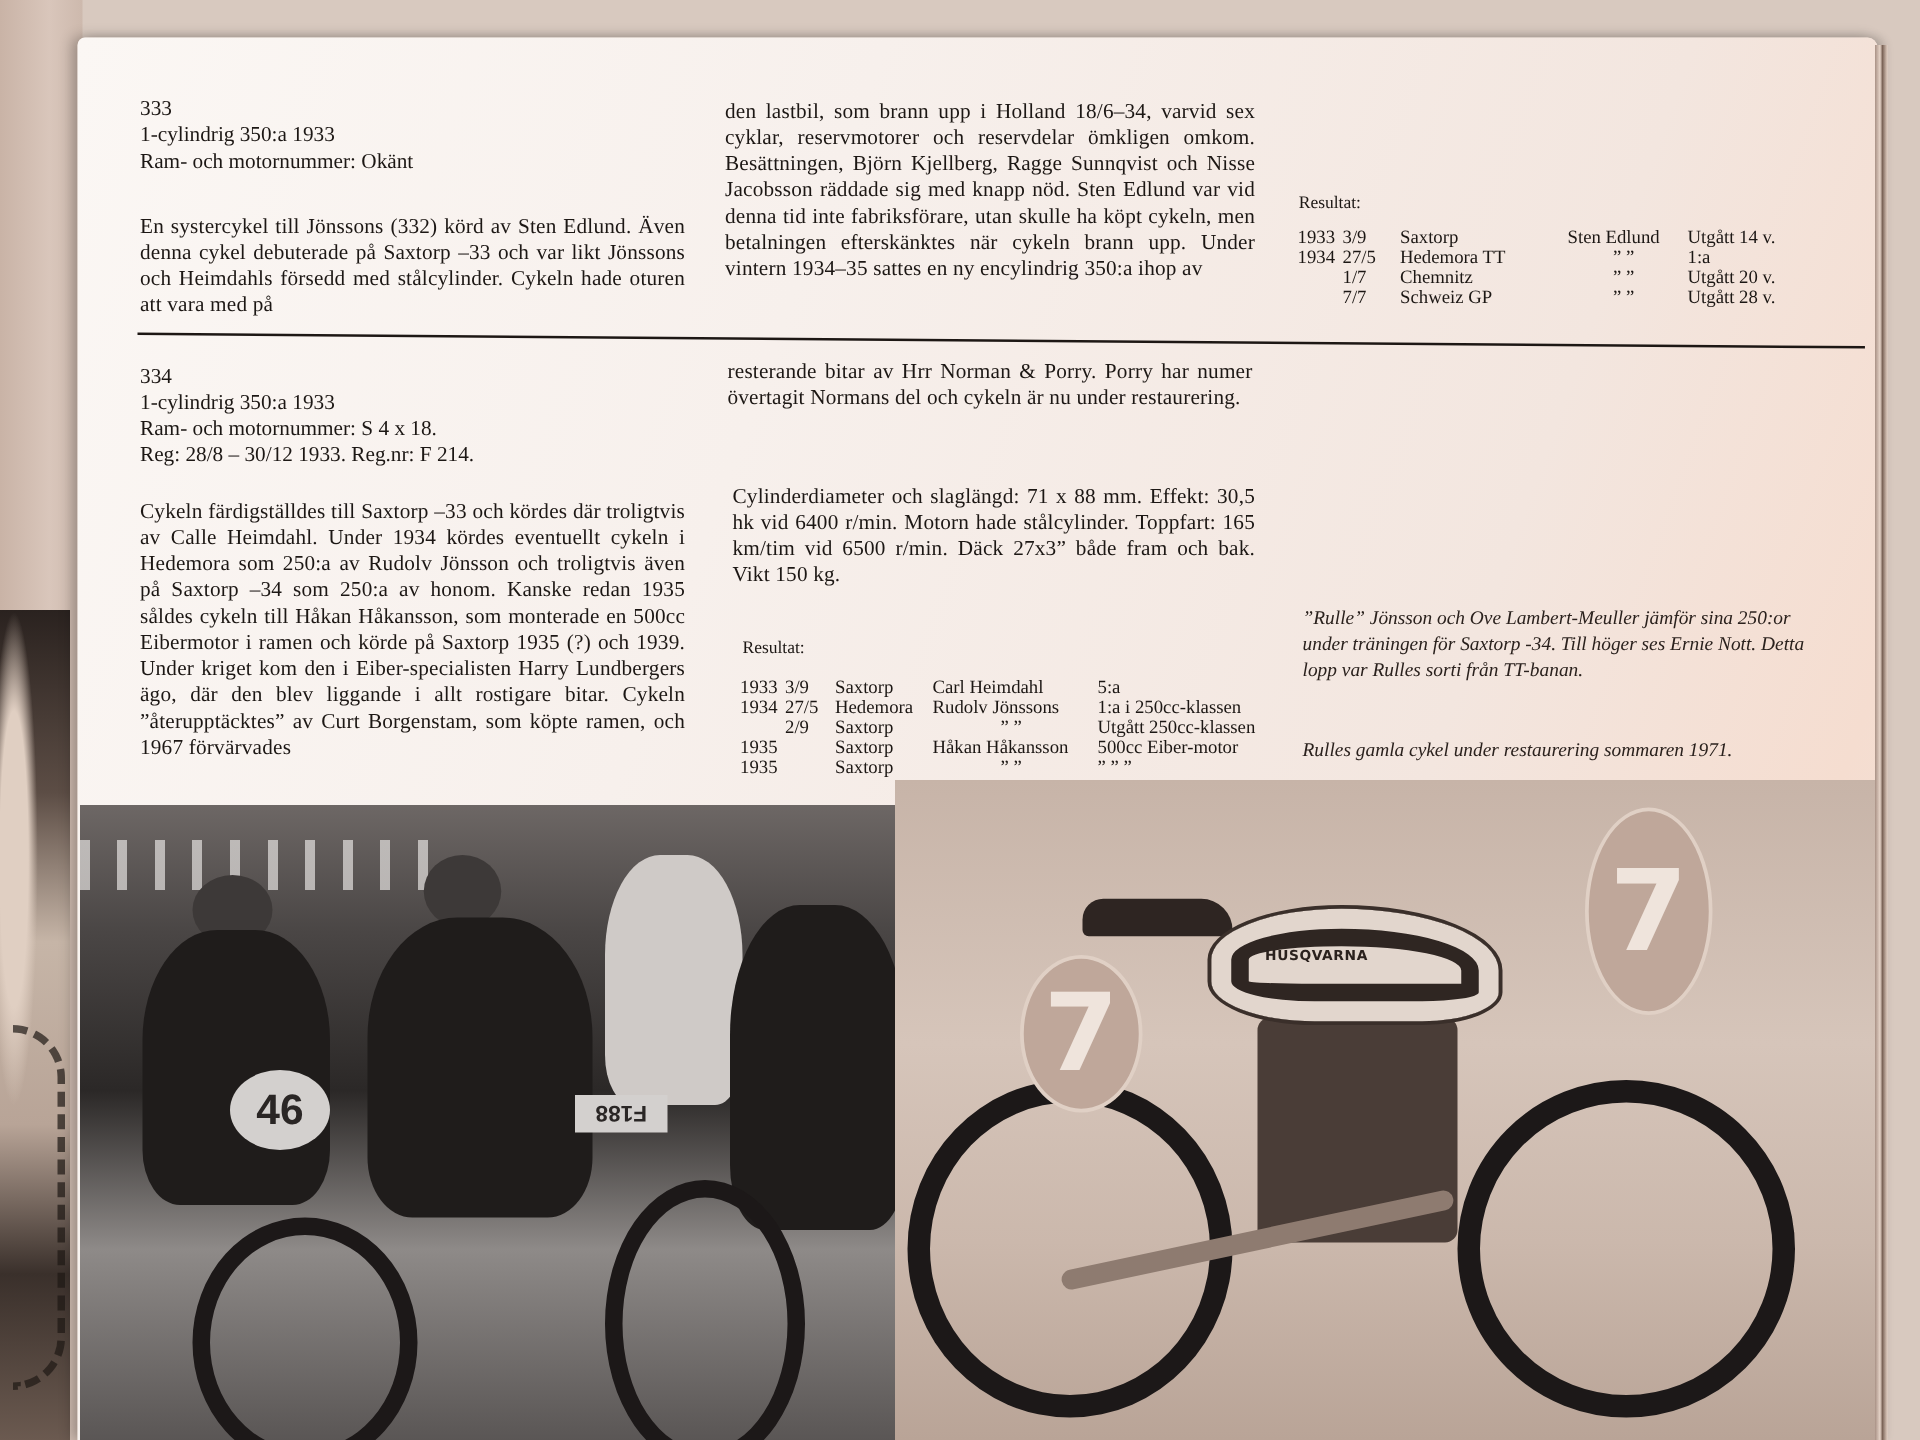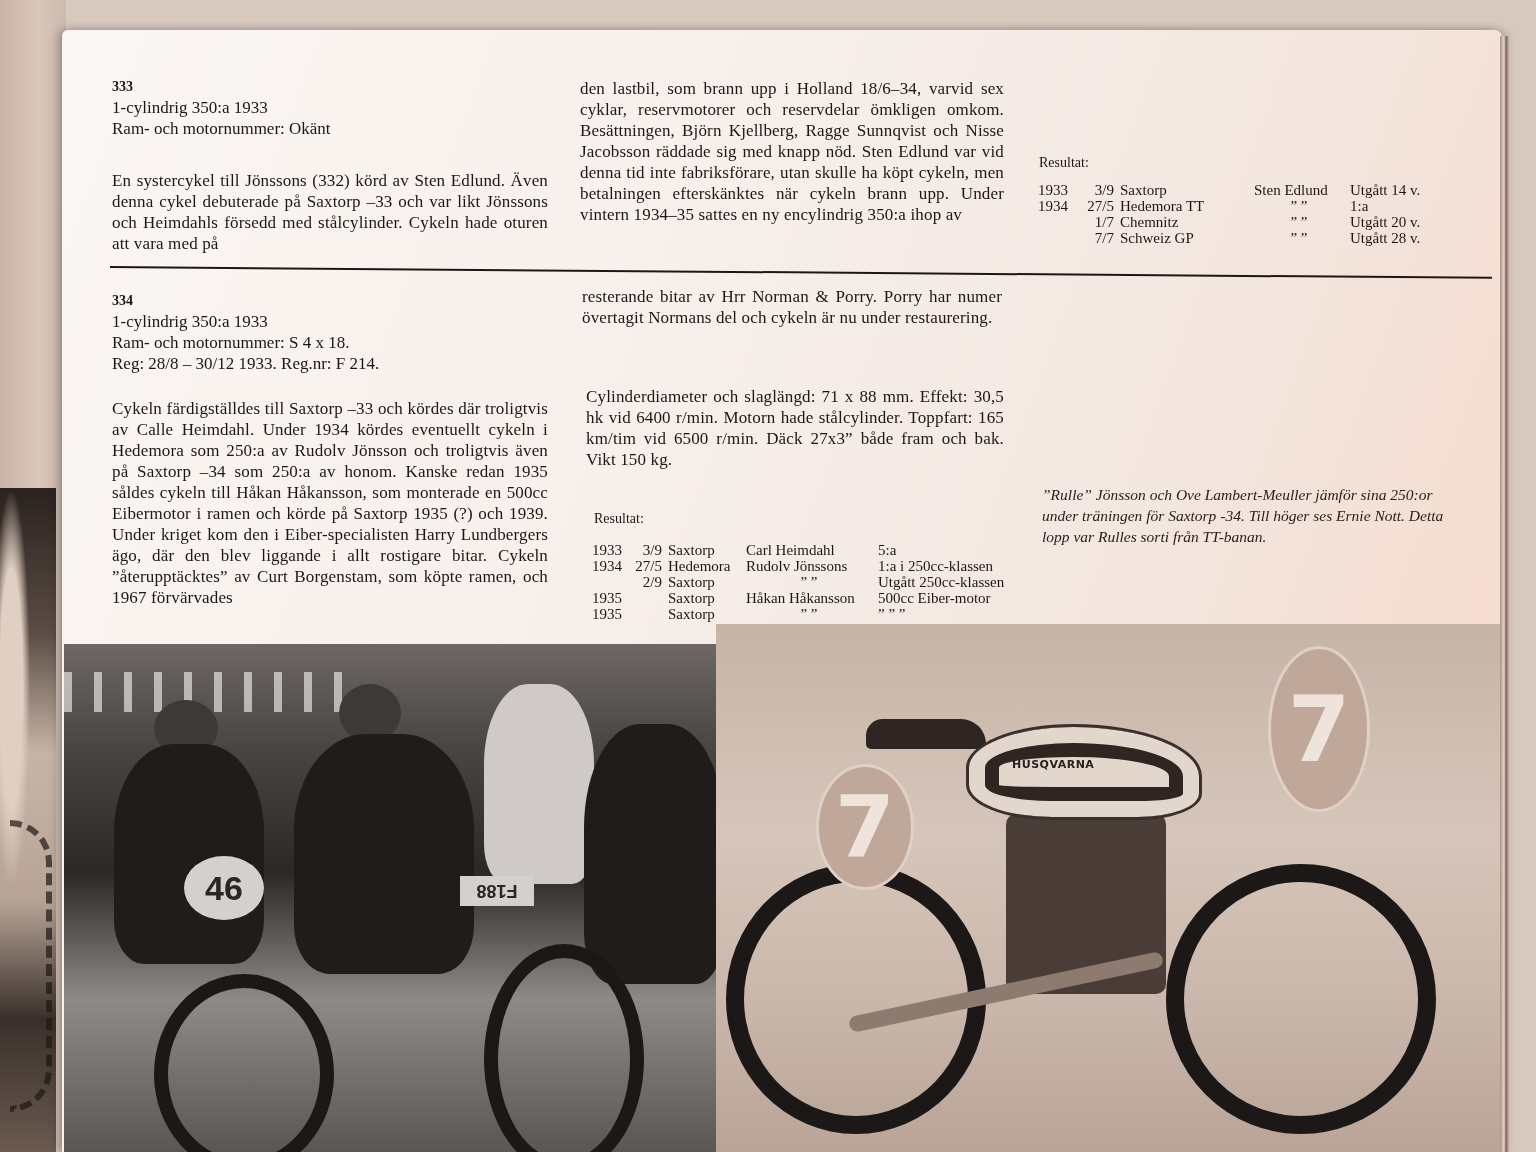--- a/index.html
+++ b/index.html
@@ -29,30 +29,30 @@
       position: absolute; left: 62px; top: 30px; width: 1440px; height: 1122px;
       background: linear-gradient(110deg, #fbf7f4 0%, #f7f0ec 35%, #f3e6df 70%, #f5ddd0 88%, #efe1d8 100%);
       box-shadow: -4px 0 10px rgba(0,0,0,.25), 6px 0 8px rgba(0,0,0,.15);
       border-radius: 6px 8px 0 0;
     }
     .page-edge {
       position: absolute; left: 1500px; top: 36px; width: 10px; height: 1116px;
       background: linear-gradient(90deg, #a99185, #e6d4c8 40%, #7c6558 60%, #e2cfc2);
     }
     .block { position: absolute; font-size: 17px; line-height: 21px; }
-    .num { font-weight: bold; font-size: 14px; }
+    .num { font-weight: normal; font-size: 17px; }
     .para { text-align: justify; letter-spacing: .15px; }
     .divider {
       position: absolute; left: 48px; top: 236px; width: 1382px; height: 2px;
       background: #1d1714; transform: rotate(0.45deg); transform-origin: left center;
     }
     .results-label { font-size: 14px; }
     table.res { border-collapse: collapse; font-size: 15px; line-height: 16px; }
     table.res td { padding: 0 6px 0 0; white-space: nowrap; vertical-align: top; }
-    table.res td.r { text-align: right; }
+    table.res td.r { text-align: left; }
     .caption { position: absolute; font-style: italic; font-size: 15.5px; line-height: 21px; color: #2a211d; }
     
     .photo {
       position: absolute; overflow: hidden;
     }
     .photo-left {
       left: 2px; top: 614px; width: 654px; height: 508px;
       background: linear-gradient(180deg, #6d6765 0%, #4a4645 20%, #2b2827 45%, #8e8a88 70%, #5a5655 100%);
     }
     .photo-right {
@@ -182,20 +182,21 @@
           <td>1935</td>
           <td class="r"></td>
           <td>Saxtorp</td>
           <td style="text-align:center">”         ”</td>
           <td>”      ”      ”</td>
         </tr>
   </tbody>
     </table>
 
   <div class="caption" style="left:980px; top:454px; width:420px;">”Rulle” Jönsson och Ove Lambert-Meuller jämför sina 250:or under träningen för Saxtorp -34. Till höger ses Ernie Nott. Detta lopp var Rulles sorti från TT-banan.</div>
+  <div class="caption" style="left:980px; top:560px; width:420px;">Rulles gamla cykel under restaurering sommaren 1971.</div>
 
   <div class="photo photo-left">
     <div class="bunting"></div>
     <div class="helmet" style="left:90px; top:56px; width:64px; height:56px;"></div>
     <div class="rider" style="left:50px; top:100px; width:150px; height:220px;"></div>
     <div class="helmet" style="left:275px; top:40px; width:62px; height:58px;"></div>
     <div class="rider" style="left:230px; top:90px; width:180px; height:240px;"></div>
     <div class="rider" style="left:420px; top:40px; width:110px; height:200px; background:#cfcac7;"></div>
     <div class="rider" style="left:520px; top:80px; width:140px; height:260px;"></div>
     <div class="plate" style="left:120px; top:212px; width:80px; height:64px; border-radius:50%; font-size:34px;">46</div>

